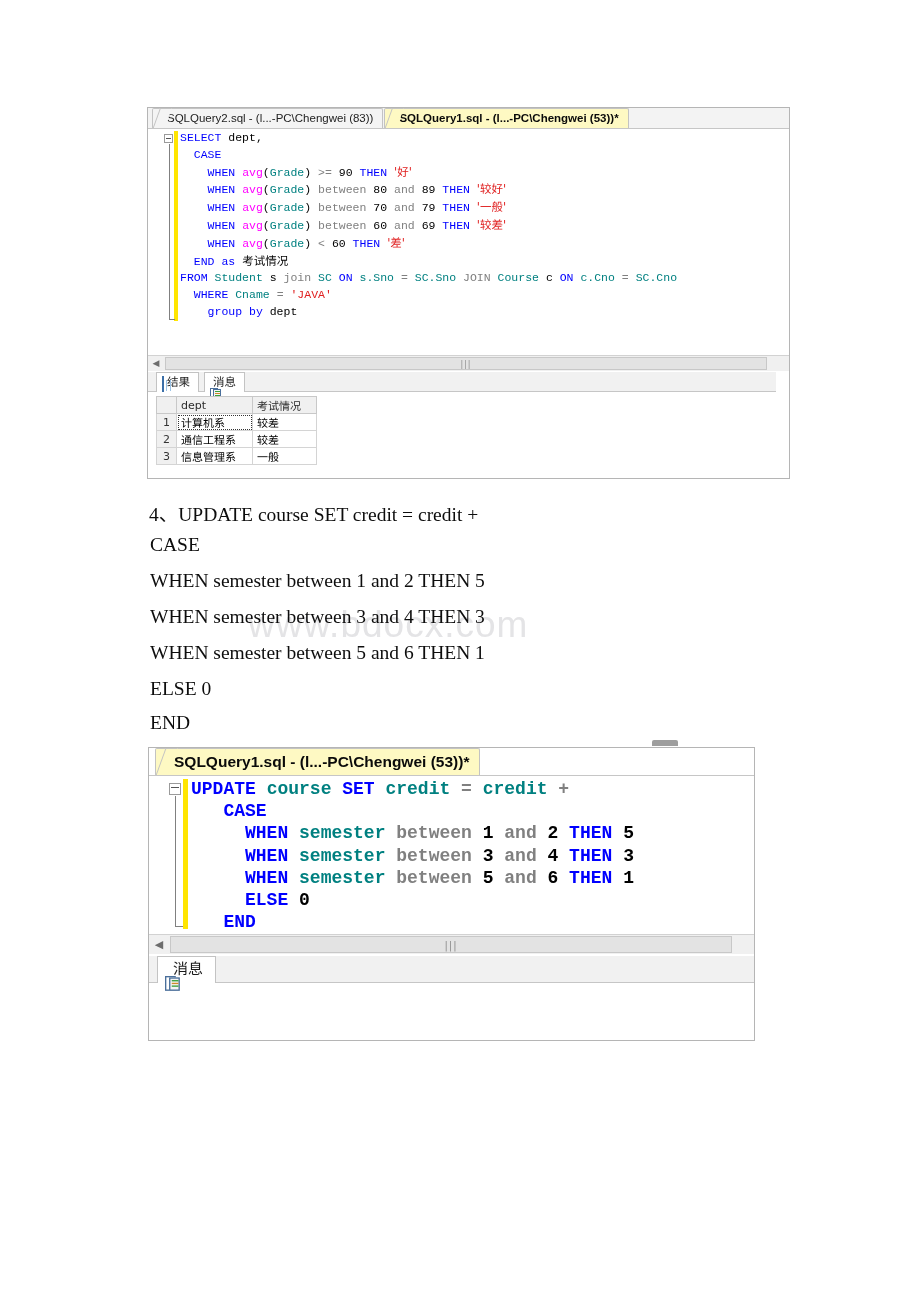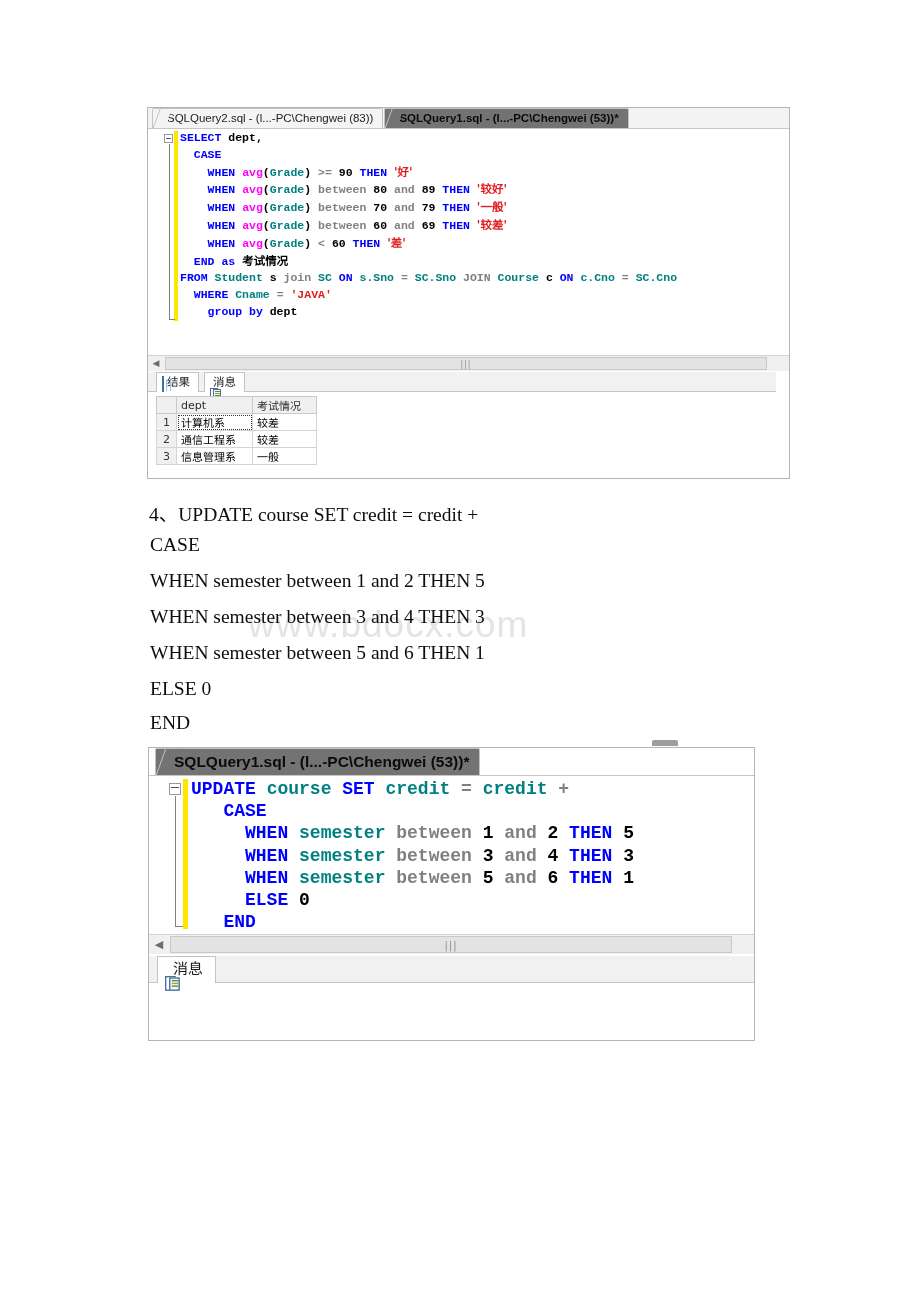--- a/index.html
+++ b/index.html
@@ -81,21 +81,21 @@
     top: -1px;
     bottom: -1px;
     width: 11px;
     background: inherit;
     border-left: 1px solid #c3c3c3;
     transform: skewX(-20deg);
     transform-origin: bottom left;
     border-top: 1px solid #c3c3c3;
   }
   .tab.active {
-    background: #737373;
+    background: #fef9c3;
     font-weight: bold;
     color: #0a0a0a;
     z-index: 3;
   }
   .tab.inactive { background: #f4f4f4; color: #222; }
 
   
   .editor {
     position: relative;
     background: #ffffff;
@@ -140,21 +140,20 @@
   .foldfoot {
     position: absolute;
     height: 1px;
     background: #808080;
   }
 
   .code {
     position: absolute;
     font-family: "Liberation Mono", "DejaVu Sans Mono", monospace;
     white-space: pre;
-    font-weight: bold;
   }
   .code.small { font-size: 11.5px; line-height: 16.8px; }
   .code.big   { font-size: 18px; line-height: 22.2px; font-weight: bold; }
 
   
   .kw   { color: #0000ff; }
   .id   { color: #008080; }
   .fn   { color: #ff00ff; }
   .str  { color: #e02020; }
   .gray { color: #808080; }

